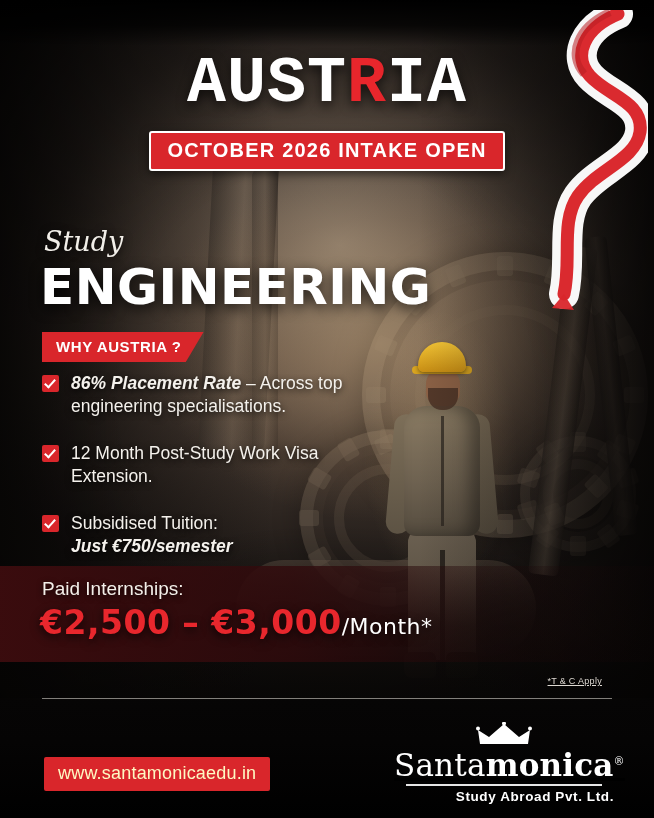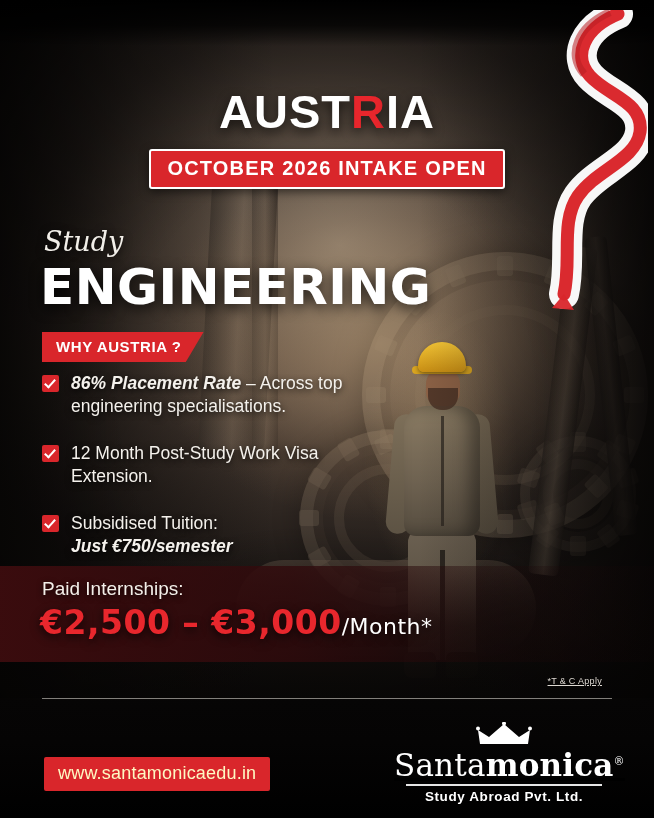--- a/index.html
+++ b/index.html
@@ -266,29 +266,28 @@
   }
 
   
   .headline {
     position: absolute;
     left: 0; right: 0;
     top: 52px;
     text-align: center;
   }
   .austria {
-    font-family: Liberation Sans, sans-serif;
+    font-family: Liberation Mono, monospace;
     font-weight: bold;
-    font-size: 47px;
+    font-size: 65px;
     letter-spacing: 1px;
     line-height: 1;
     color: #ffffff;
     display: inline-block;
     text-shadow: 0 4px 12px rgba(0,0,0,0.7);
-    margin-top: 36px;
   }
   .austria .r-red { color: #e8262c; }
   .intake-band {
     display: inline-block;
     margin-top: 14px;
     background: #d9262b;
     color: #fff;
     font-weight: bold;
     font-size: 20px;
     letter-spacing: 1.2px;
@@ -474,21 +473,21 @@
   .web-band span {
     color: #fef9c3;
     font-size: 18px;
     letter-spacing: 0.2px;
   }
   .logo {
     position: absolute;
     right: 40px;
     top: 722px;
     width: 220px;
-    text-align: center;
+    text-align: right;
     text-decoration: underline;
   }
   .crown {
     display: block;
     margin: 0 auto 2px auto;
   }
   .logo-name {
     color: #ffffff;
     font-family: "DejaVu Serif", serif;
     font-size: 31px;

